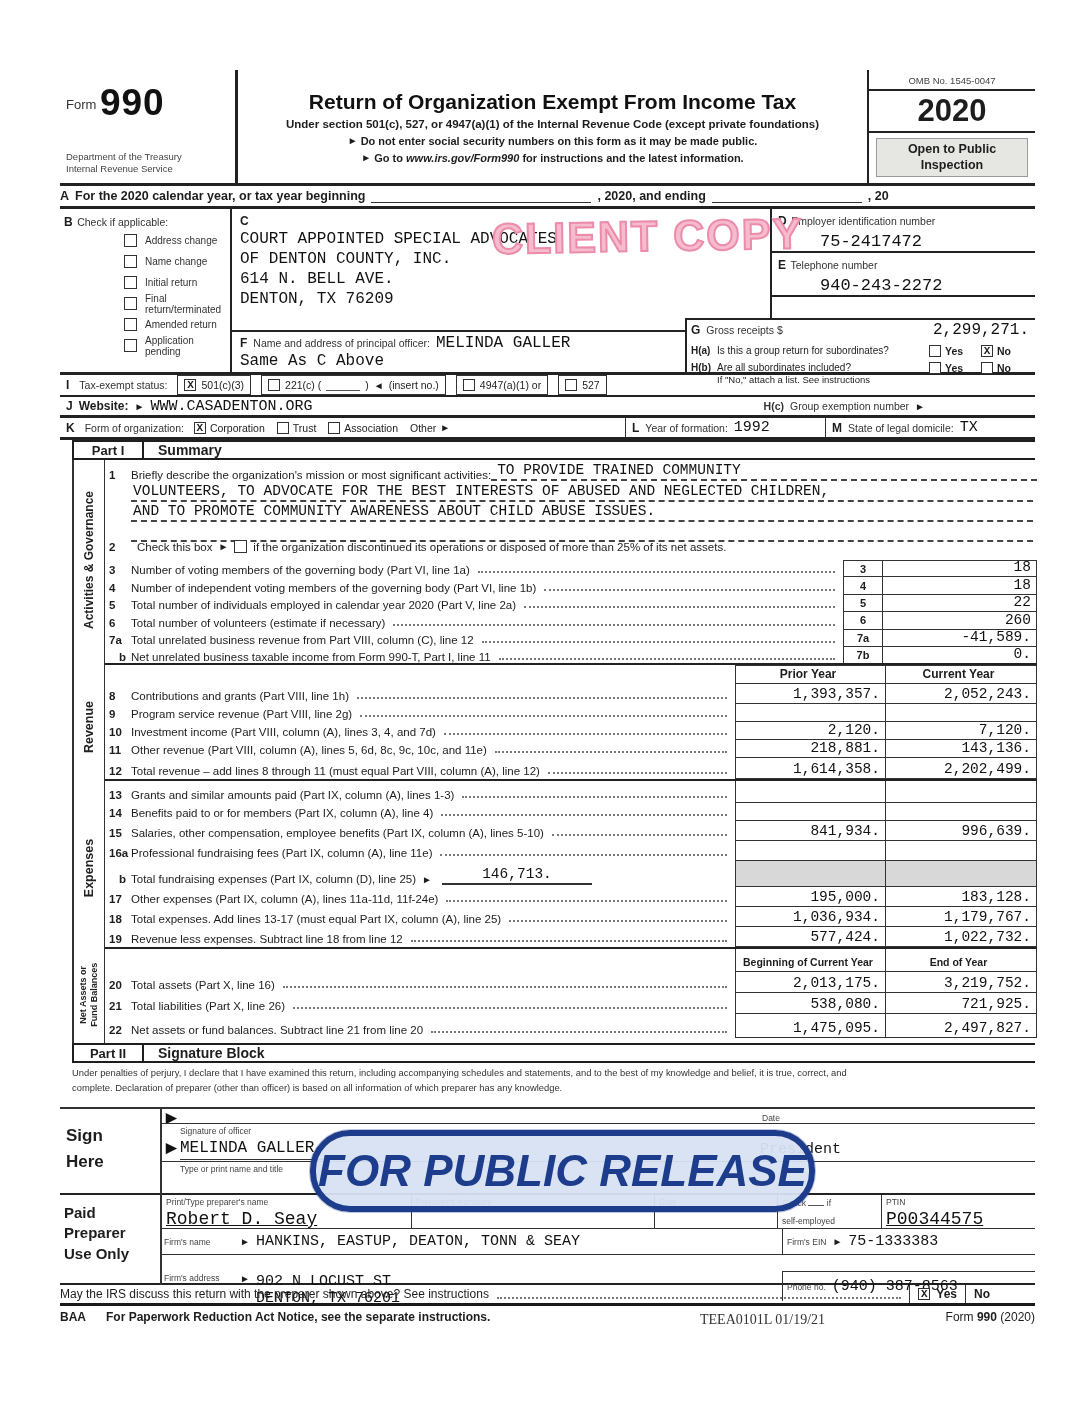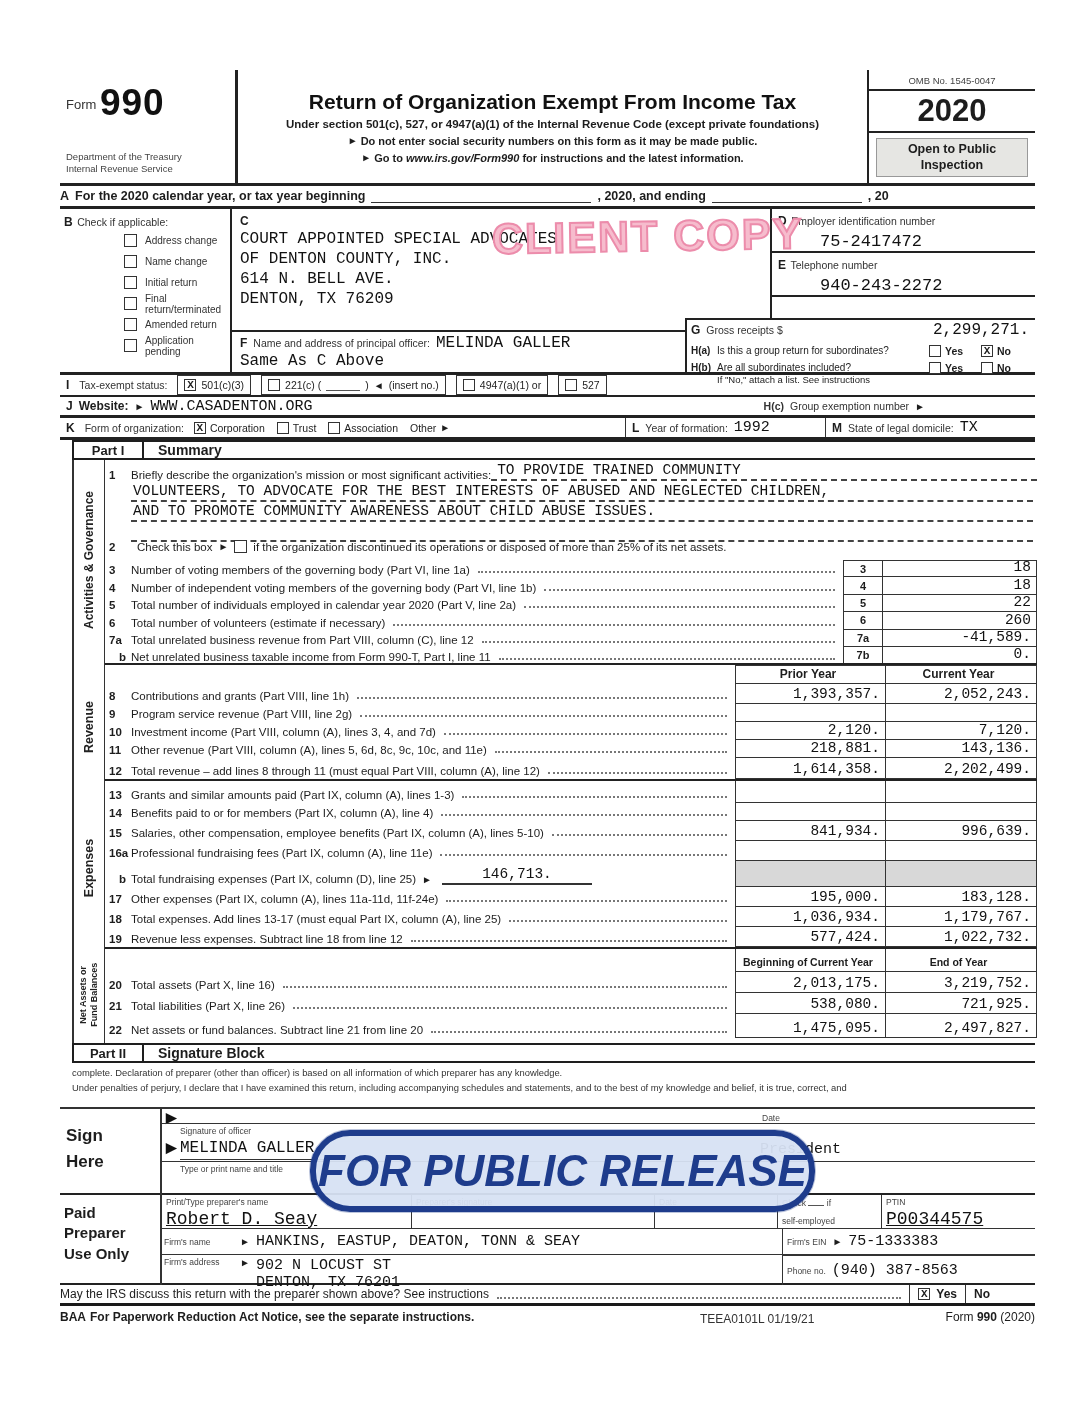--- a/index.html
+++ b/index.html
@@ -130,31 +130,31 @@
   
   .prep { position:absolute; left:60px; top:1195px; width:975px; height:90px; border-bottom:2.5px solid #222; }
   .preplbl { position:absolute; left:4px; top:8px; font-size:15px; font-weight:bold; line-height:1.35; }
   .pdiv { position:absolute; left:100px; top:0; width:2px; height:90px; background:#333; }
   .prow1 { position:absolute; left:102px; top:0; width:873px; height:34px; border-bottom:1.5px solid #333; display:flex; }
   .pc { position:relative; border-right:1.5px solid #333; padding:2px 4px; }
   .pc:last-child { border-right:none; }
   .pcl { font-size:8.5px; color:#444; }
   .pcv { font-size:18px; margin-top:2px;text-decoration:underline; }
   .prow2 { position:absolute; left:102px; top:34px; width:873px; height:26px; border-bottom:1.5px solid #333; display:flex; align-items:center; }
-  .prow3 { position:absolute; left:102px; top:60px; width:873px; height:30px; display:flex;gap:24px; }
+  .prow3 { position:absolute; left:102px; top:76px; width:873px; height:30px; display:flex;gap:24px; }
   .flbl { font-size:8.5px; color:#444; width:78px; flex:none; padding-left:2px; }
   .fval { font-size:15px; }
   .pr { border-left:1.5px solid #333; height:100%; display:flex; align-items:center; gap:6px; padding:0 4px; }
 
   
   .discuss { position:absolute; left:60px; top:1285px; width:975px; height:21px; border-bottom:3px solid #1a1a1a; display:flex; align-items:center; font-size:12px; }
   .dlead { flex:1; border-bottom:2px dotted #777; height:2px; margin:8px 8px 0; }
   .ynseg { display:flex; align-items:center; gap:6px; border-left:1.5px solid #333; height:100%; padding:0 8px; font-weight:bold; font-size:12px; }
   .baa { position:absolute; left:60px; top:1310px; width:975px; display:flex; align-items:baseline; font-size:12px; font-weight:bold; }
-  .teea { font-size:12px; font-weight:normal; color:#333; position:absolute; left:640px; top:2px; }
+  .teea { font-size:14px; font-weight:normal; color:#333; position:absolute; left:640px; top:2px;font-family:Liberation Serif, serif; }
   .fref { position:absolute; right:0; top:0; font-weight:normal; font-size:12px; }
 
   
   .watermark { position:absolute; left:492px; top:212px; font-size:43px; font-weight:bold; letter-spacing:2px;
     color:#f6bccd; -webkit-text-stroke:2px #ec8cab; transform:rotate(-1deg); white-space:nowrap; }
   .stampbox { position:absolute; left:310px; top:1130px; width:505px; height:82px; background:rgba(215,226,243,0.95);
     border:6px solid #1e3c8c; border-radius:40px; display:flex; align-items:center; justify-content:center;
     box-shadow:0 0 0 1px rgba(30,60,140,.3); }
   .stamptxt { font-size:44px; font-weight:bold; font-style:italic; color:#1e3c8c; letter-spacing:0px; white-space:nowrap; }
 </style>
@@ -650,22 +650,22 @@
       </div>
     </div>
   </div>
 
   <div class="pbar" style="top:1043px">
     <div class="ptag">Part II</div>
     <div class="ptitle">Signature Block</div>
   </div>
 
   <div class="perjury">
+    <div>Under penalties of perjury, I declare that I have examined this return, including accompanying schedules and statements, and to the best of my knowledge and belief, it is true, correct, and</div>
     <div>complete. Declaration of preparer (other than officer) is based on all information of which preparer has any knowledge.</div>
-    <div>Under penalties of perjury, I declare that I have examined this return, including accompanying schedules and statements, and to the best of my knowledge and belief, it is true, correct, and</div>
   </div>
 
   <div class="signblk">
     <div class="signlbl">
       <div>Sign</div>
       <div>Here</div>
     </div>
     <div class="sdiv"></div>
     <span class="bigarr" style="left:102px; top:-2px">►</span>
     <div class="sline1"></div>
@@ -740,21 +740,21 @@
     <span class="ynseg">
       <span class="cb sm2">X</span>
       <span>Yes</span>
     </span>
     <span class="ynseg" style="width:70px">
       <span>No</span>
     </span>
   </div>
 
   <div class="baa">
-    <span style="margin-right:4px">BAA</span>
+    <span style="margin-right:20px">BAA</span>
     <span>For Paperwork Reduction Act Notice, see the separate instructions.</span>
     <span class="teea">TEEA0101L 01/19/21</span>
     <span class="fref">
       <span>Form</span>
       <span class="b">990</span>
       <span>(2020)</span>
     </span>
   </div>
 
   <div class="watermark">CLIENT COPY</div>

